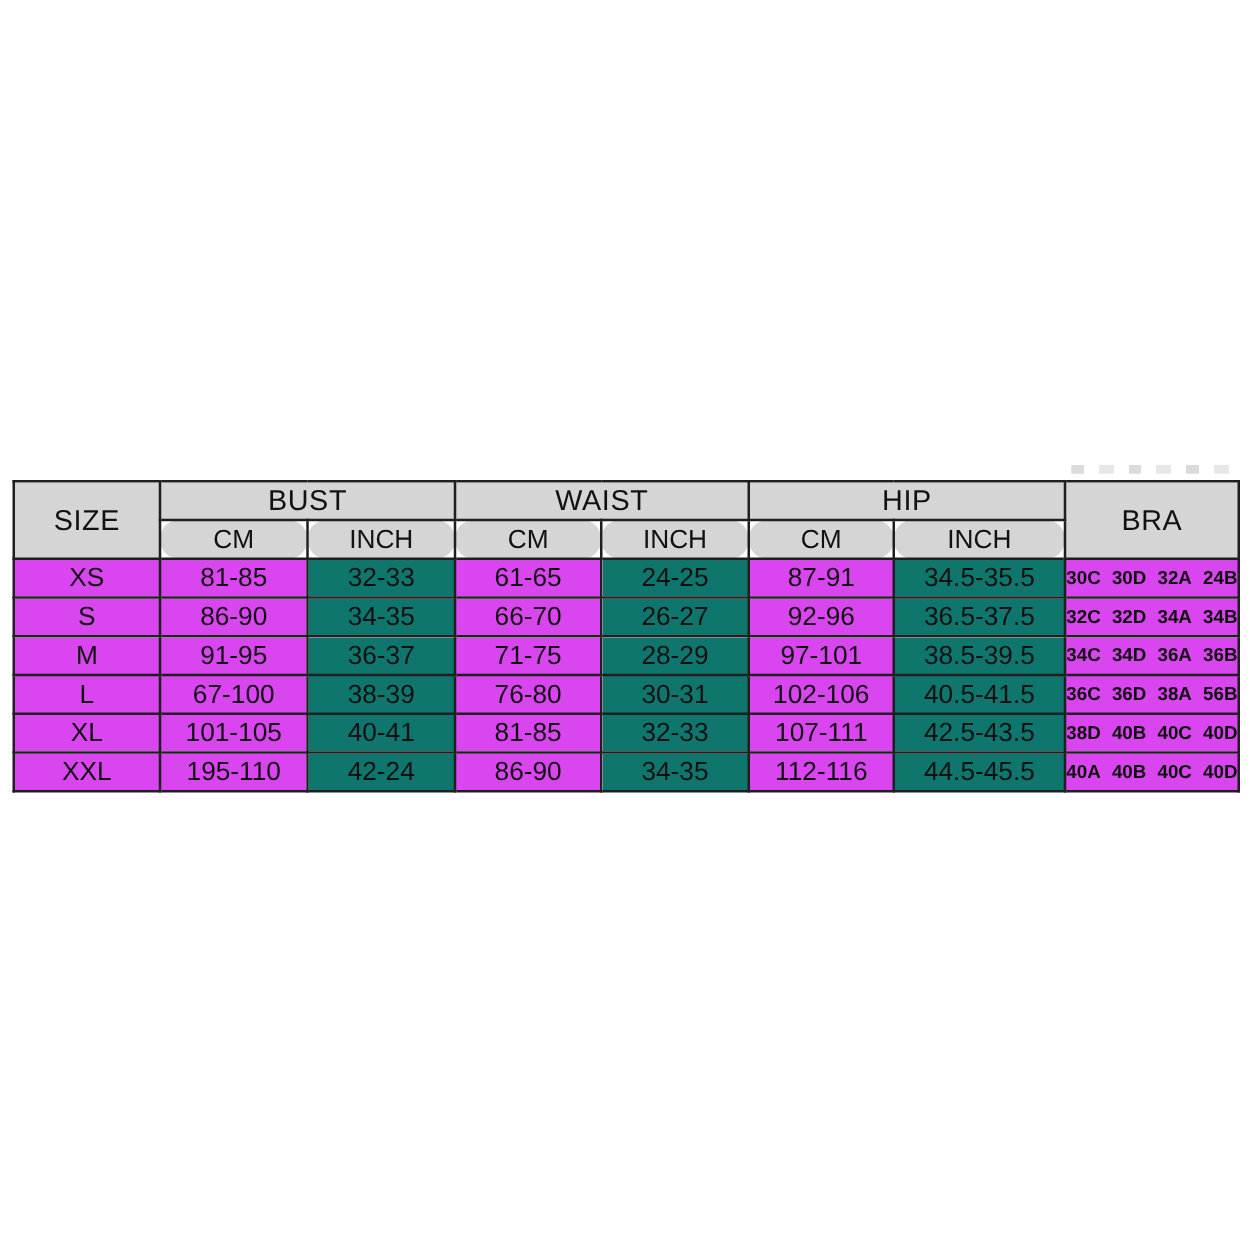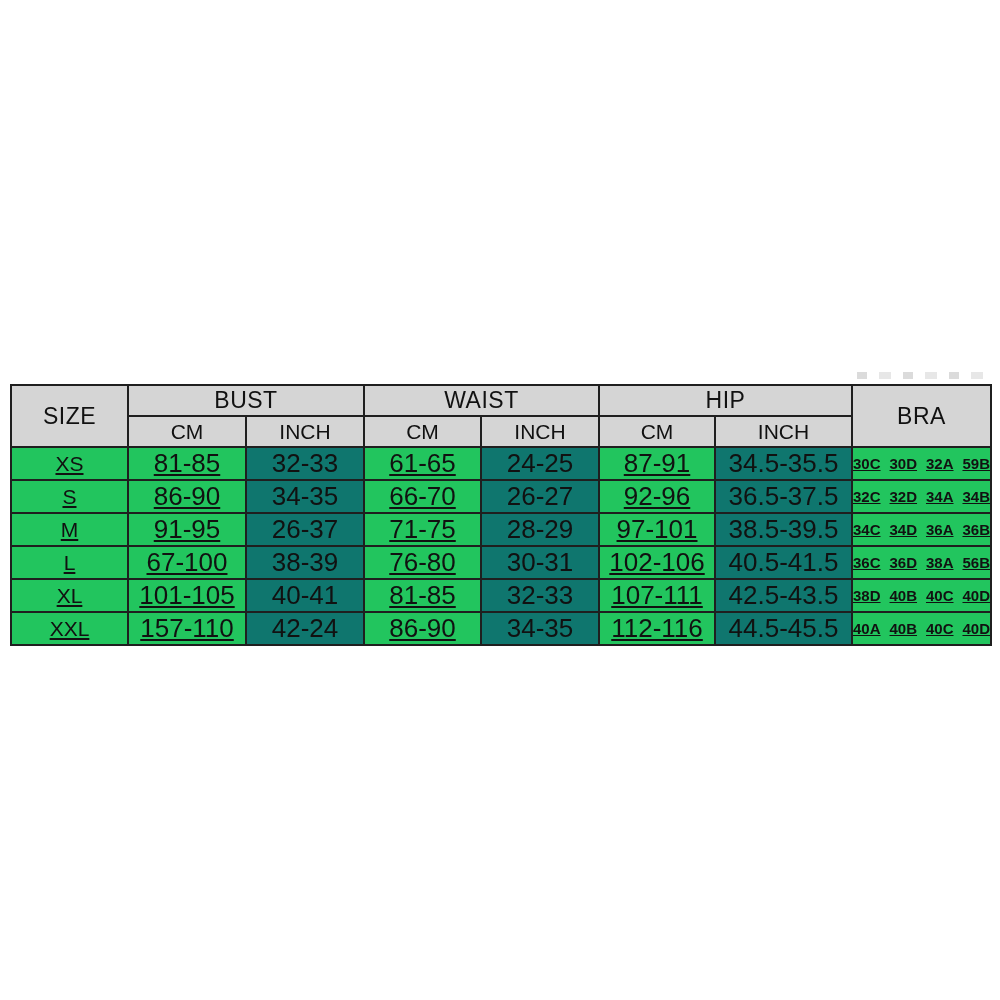--- a/index.html
+++ b/index.html
@@ -38,26 +38,26 @@
   }
   
   td.cm-cell, th.cm-cell { border-right-width: 1px; }
   td.inch-cell, th.inch-cell { border-left-width: 1px; }
   
   th.group-h { border-bottom-width: 1px; }
   th.sub-h { border-top-width: 1px; }
 
   .header-bg { background: #d5d5d5; }
   .inch-bg  { background: #0f766e; }
-  .white-bg { background: #22c55e; text-decoration: underline; }
+  .white-bg { background: #d946ef; }
 
   th.group-h { font-size: 23px; letter-spacing: 0.5px; }
-  th.sub-h   { font-size: 21px; }
+  th.sub-h   { font-size: 21px; border-radius: 15px; }
   td.size-cell { font-size: 21px; font-weight: bold; }
-  td.num-cell  { font-size: 26px; }
+  td.num-cell  { font-size: 21px; }
 
   td.bra-cell { padding: 0 5px; }
   .bra-wrap {
     display: flex;
     justify-content: space-between;
     align-items: flex-start;
     width: 100%;
     font-size: 15px;
     font-weight: bold;
   }
@@ -126,21 +126,21 @@
           <td class="num-cell inch-bg inch-cell">32-33</td>
           <td class="num-cell white-bg cm-cell">61-65</td>
           <td class="num-cell inch-bg inch-cell">24-25</td>
           <td class="num-cell white-bg cm-cell">87-91</td>
           <td class="num-cell inch-bg inch-cell">34.5-35.5</td>
           <td class="bra-cell white-bg">
             <div class="bra-wrap">
               <span>30C</span>
               <span>30D</span>
               <span>32A</span>
-              <span>59B</span>
+              <span>24B</span>
             </div>
           </td>
         </tr>
         <tr>
           <td class="size-cell white-bg">S</td>
           <td class="num-cell white-bg cm-cell">86-90</td>
           <td class="num-cell inch-bg inch-cell">34-35</td>
           <td class="num-cell white-bg cm-cell">66-70</td>
           <td class="num-cell inch-bg inch-cell">26-27</td>
           <td class="num-cell white-bg cm-cell">92-96</td>
@@ -150,21 +150,21 @@
               <span>32C</span>
               <span>32D</span>
               <span>34A</span>
               <span>34B</span>
             </div>
           </td>
         </tr>
         <tr>
           <td class="size-cell white-bg">M</td>
           <td class="num-cell white-bg cm-cell">91-95</td>
-          <td class="num-cell inch-bg inch-cell">26-37</td>
+          <td class="num-cell inch-bg inch-cell">36-37</td>
           <td class="num-cell white-bg cm-cell">71-75</td>
           <td class="num-cell inch-bg inch-cell">28-29</td>
           <td class="num-cell white-bg cm-cell">97-101</td>
           <td class="num-cell inch-bg inch-cell">38.5-39.5</td>
           <td class="bra-cell white-bg">
             <div class="bra-wrap">
               <span>34C</span>
               <span>34D</span>
               <span>36A</span>
               <span>36B</span>
@@ -200,21 +200,21 @@
             <div class="bra-wrap">
               <span>38D</span>
               <span>40B</span>
               <span>40C</span>
               <span>40D</span>
             </div>
           </td>
         </tr>
         <tr>
           <td class="size-cell white-bg">XXL</td>
-          <td class="num-cell white-bg cm-cell">157-110</td>
+          <td class="num-cell white-bg cm-cell">195-110</td>
           <td class="num-cell inch-bg inch-cell">42-24</td>
           <td class="num-cell white-bg cm-cell">86-90</td>
           <td class="num-cell inch-bg inch-cell">34-35</td>
           <td class="num-cell white-bg cm-cell">112-116</td>
           <td class="num-cell inch-bg inch-cell">44.5-45.5</td>
           <td class="bra-cell white-bg">
             <div class="bra-wrap">
               <span>40A</span>
               <span>40B</span>
               <span>40C</span>

